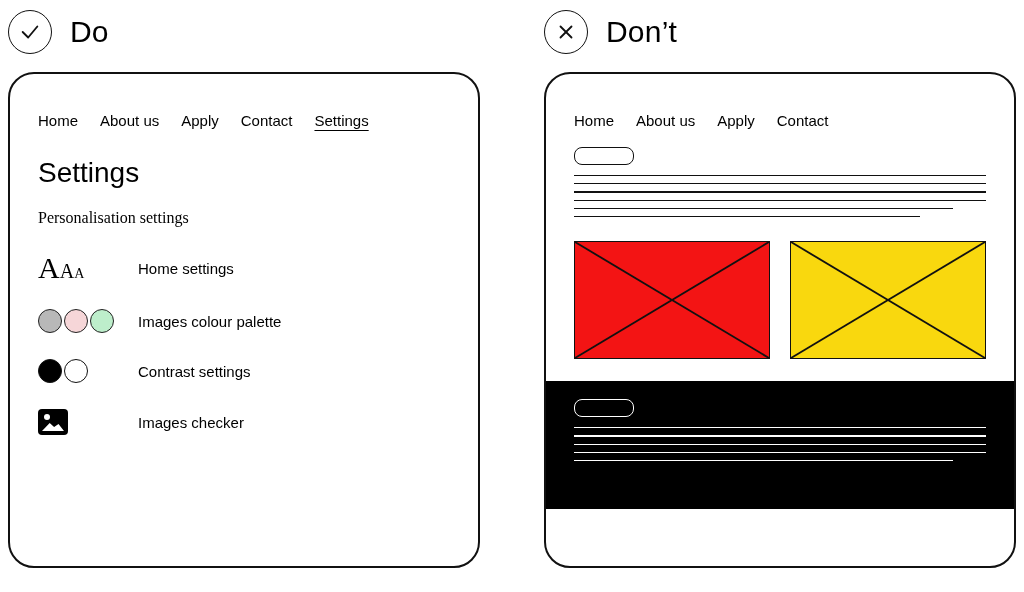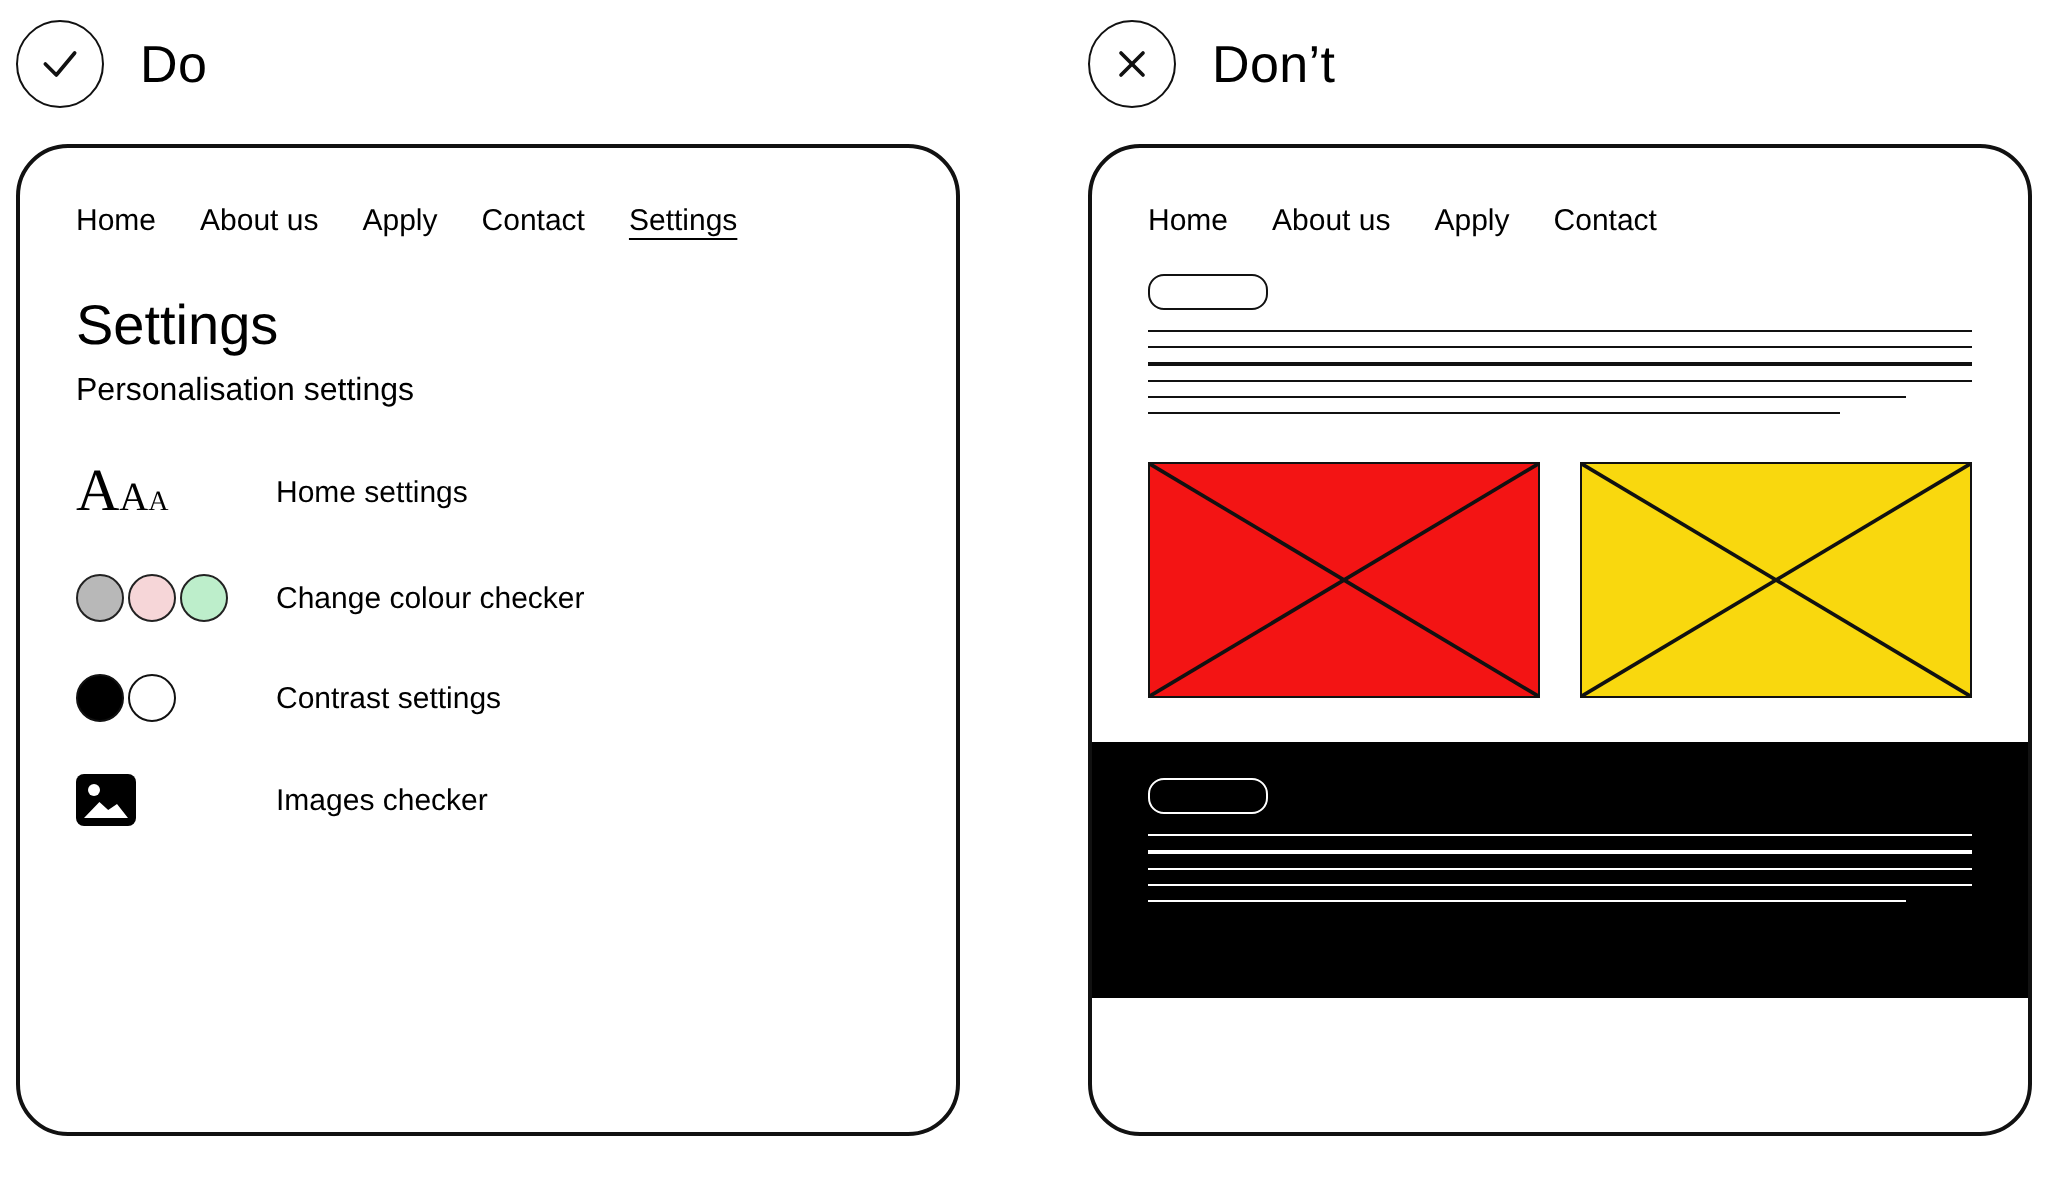--- a/index.html
+++ b/index.html
@@ -27,21 +27,21 @@
     margin-bottom: 18px;
   }
   .round-icon {
     width: 44px; height: 44px;
     border: 1.5px solid #111;
     border-radius: 50%;
     display: flex; align-items: center; justify-content: center;
   }
   .round-icon svg { width: 22px; height: 22px; stroke: #111; stroke-width: 2; fill: none; stroke-linecap: round; stroke-linejoin: round; }
   .label-text {
-    font-size: 26px;
+    font-size: 30px;
     font-weight: 300;
     letter-spacing: 0.2px;
   }
 
   .card {
     border: 2px solid #111;
     border-radius: 26px;
     background: #fff;
     overflow: hidden;
   }
@@ -50,34 +50,35 @@
 
   .card-inner {
     padding: 24px 28px 24px 28px;
   }
 
   .nav {
     display: flex;
     gap: 22px;
     font-size: 15px;
     font-weight: 400;
-    margin-top: 4px;
+    margin-top: 14px;
   }
   .nav-item { cursor: pointer; }
   .nav-item.active { text-decoration: underline; text-underline-offset: 4px; font-weight: 500; }
 
   .page-title {
     font-size: 28px;
     font-weight: 400;
     margin-top: 28px;
   }
   .page-subtitle {
     font-size: 16px;
     font-weight: 300;
-    margin-top: 8px;
+    margin-top: 20px;
+    font-family: Liberation Serif, serif;
   }
 
   .opt-list { margin-top: 26px; display: flex; flex-direction: column; gap: 26px; }
   .opt {
     display: flex;
     align-items: center;
     gap: 22px;
     font-size: 15px;
     font-weight: 400;
   }
@@ -201,21 +202,21 @@
           </div>
 
           <div class="opt">
             <div class="icon-slot">
               <div class="swatches">
                 <div class="swatch sw-grey"></div>
                 <div class="swatch sw-pink"></div>
                 <div class="swatch sw-green"></div>
               </div>
             </div>
-            <span>Change colour checker</span>
+            <span>Images colour palette</span>
           </div>
 
           <div class="opt">
             <div class="icon-slot">
               <div class="bw-pair">
                 <div class="circle c-black"></div>
                 <div class="circle c-white"></div>
               </div>
             </div>
             <span>Contrast settings</span>

